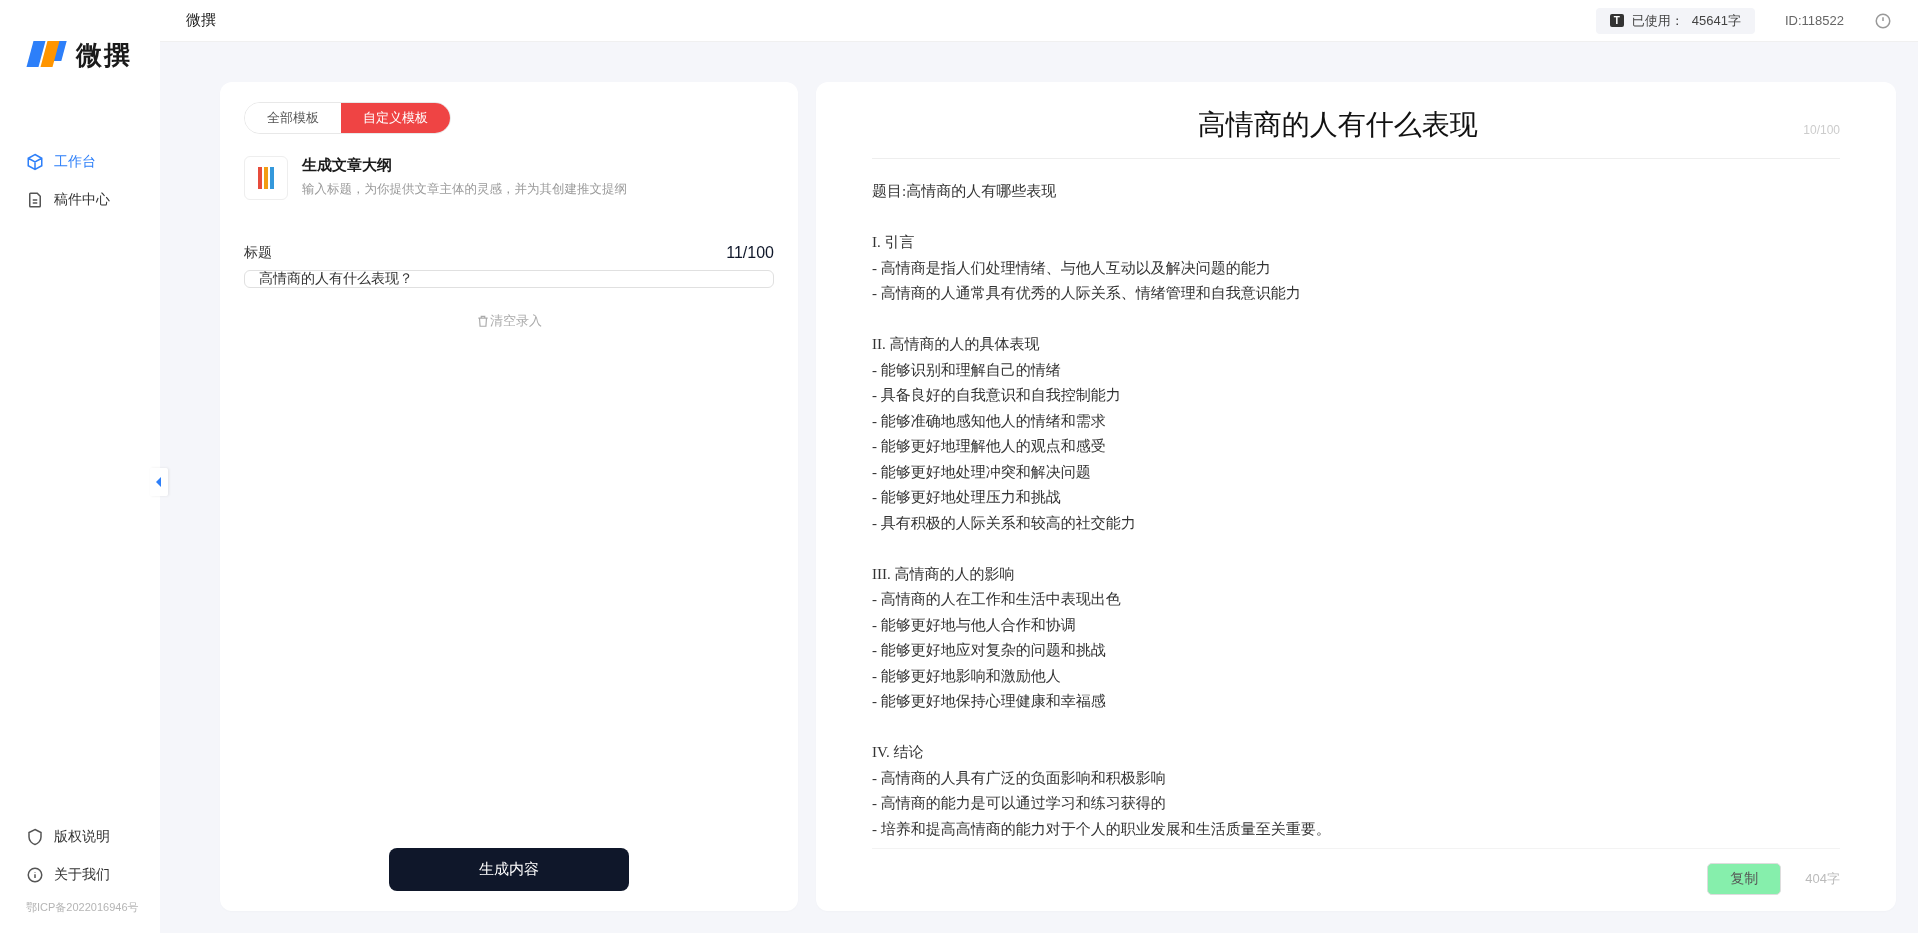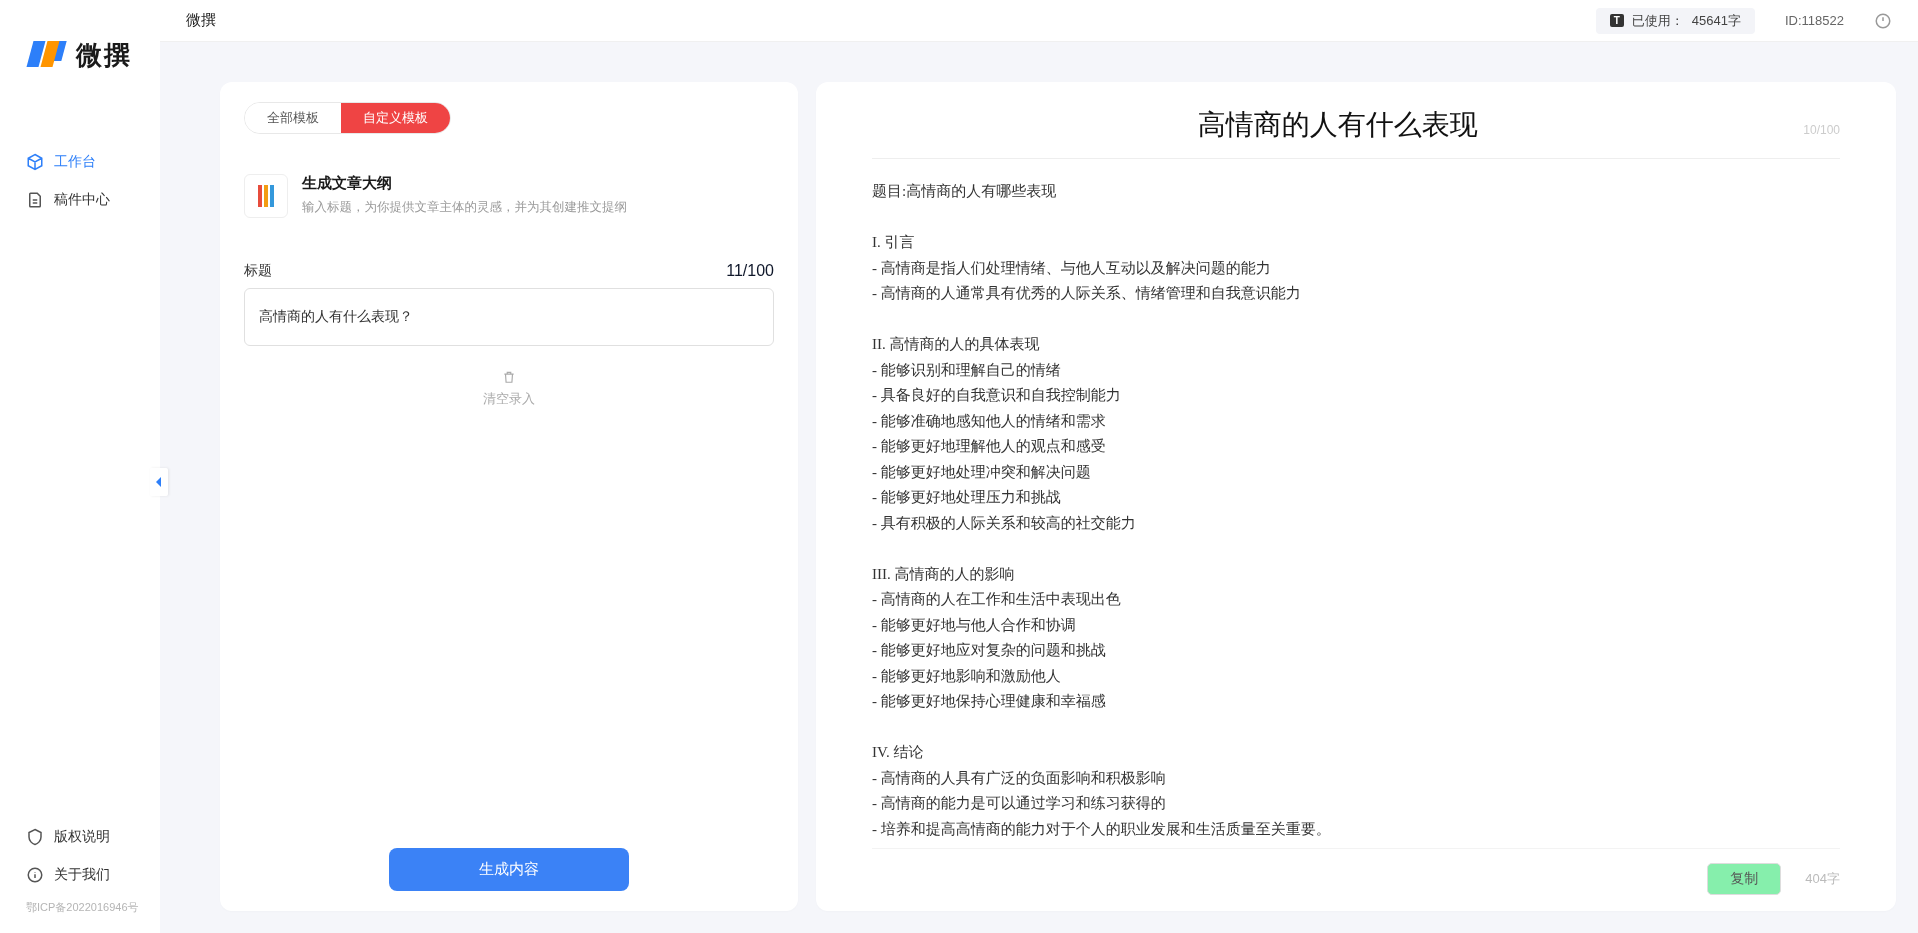--- a/index.html
+++ b/index.html
@@ -31,40 +31,40 @@
 .usage-pill .t-badge { background: #333; color: #fff; font-size: 10px; padding: 1px 4px; border-radius: 2px; font-weight: bold; }
 .user-id { font-size: 13px; color: #666; }
 .power-icon { width: 18px; height: 18px; cursor: pointer; }
 
 .main { position: fixed; left: 160px; top: 42px; right: 0; bottom: 0; display: flex; padding: 40px 22px 22px 60px; gap: 18px; }
 
 .panel { background: #fff; border-radius: 12px; display: flex; flex-direction: column; box-shadow: 0 1px 2px rgba(0,0,0,0.02); }
 .panel-left { width: 578px; padding: 20px 24px; }
 .panel-right { flex: 1; padding: 24px 56px 16px 56px; }
 
-.tabs { display: flex; border: 1px solid #e8e8e8; border-radius: 999px; overflow: hidden; width: fit-content; margin-bottom: 40px; align-items: center; }
+.tabs { display: flex; border: 1px solid #e8e8e8; border-radius: 999px; overflow: hidden; width: fit-content; margin-bottom: 22px; align-items: center; }
 .tab { padding: 6px 22px; font-size: 13px; color: #555; cursor: pointer; background: #fff; }
 .tab.active { background: #ef4444; color: #fff; }
 
 .template-card { display: flex; gap: 14px; margin-bottom: 30px; }
 .template-thumb { width: 44px; height: 44px; border: 1px solid #eee; border-radius: 6px; display: flex; align-items: center; justify-content: center; font-size: 22px; }
 .template-thumb .stripe { display: inline-block; width: 4px; height: 22px; margin: 0 1px; }
 .template-info { flex: 1; }
 .template-title { font-size: 15px; font-weight: 600; color: #1a1a1a; margin-bottom: 6px; }
 .template-desc { font-size: 12.5px; color: #9a9a9a; }
 
 .field-row { display: flex; justify-content: space-between; align-items: center; margin-top: 14px; margin-bottom: 8px; }
 .field-label { font-size: 14px; color: #333; }
 .field-count { font-size: 16px; color: #0f172a; }
-.text-input { width: 100%; border: 1px solid #e0e0e0; border-radius: 6px; padding: 20px 14px; font-size: 14px; color: #333; outline: none; }
-
-.clear-row { display: flex; align-items: center; justify-content: center; gap: 6px; margin-top: 24px; color: #aaa; font-size: 13px; cursor: pointer; flex-direction: column; }
+.text-input { width: 100%; border: 1px solid #e0e0e0; border-radius: 6px; padding: 0 14px; font-size: 14px; color: #333; outline: none; }
+
+.clear-row { display: flex; align-items: center; justify-content: center; margin-top: 24px; color: #aaa; font-size: 13px; cursor: pointer; }
 .clear-row svg { width: 14px; height: 14px; }
 
-.generate-btn { margin-top: auto; align-self: center; width: 240px; padding: 12px 0; background: #3b82f6; color: #fff; border: none; border-radius: 8px; font-size: 15px; cursor: pointer; }
+.generate-btn { margin-top: auto; align-self: center; width: 240px; padding: 12px 0; background: #0f172a; color: #fff; border: none; border-radius: 8px; font-size: 15px; cursor: pointer; }
 
 .output-header { display: flex; align-items: baseline; border-bottom: 1px solid #eee; padding-bottom: 14px; margin-bottom: 20px; }
 .output-title { flex: 1; text-align: center; font-size: 28px; font-weight: 400; color: #111; font-family: "SimSun", serif; }
 .output-count-top { font-size: 12px; color: #ccc; }
 
 .output-body { flex: 1; overflow-y: auto; font-size: 15px; color: #333; line-height: 1.7; white-space: pre-line; font-family: "SimSun", "Microsoft YaHei", serif; }
 
 .output-footer { display: flex; align-items: center; justify-content: flex-end; gap: 24px; padding-top: 14px; border-top: 1px solid #f3f3f3; margin-top: 12px; }
 .copy-btn { border: 1px solid #ddd; background: #86efac; padding: 6px 22px; border-radius: 5px; font-size: 14px; color: #555; cursor: pointer; }
 .char-count { font-size: 13px; color: #bbb; }

